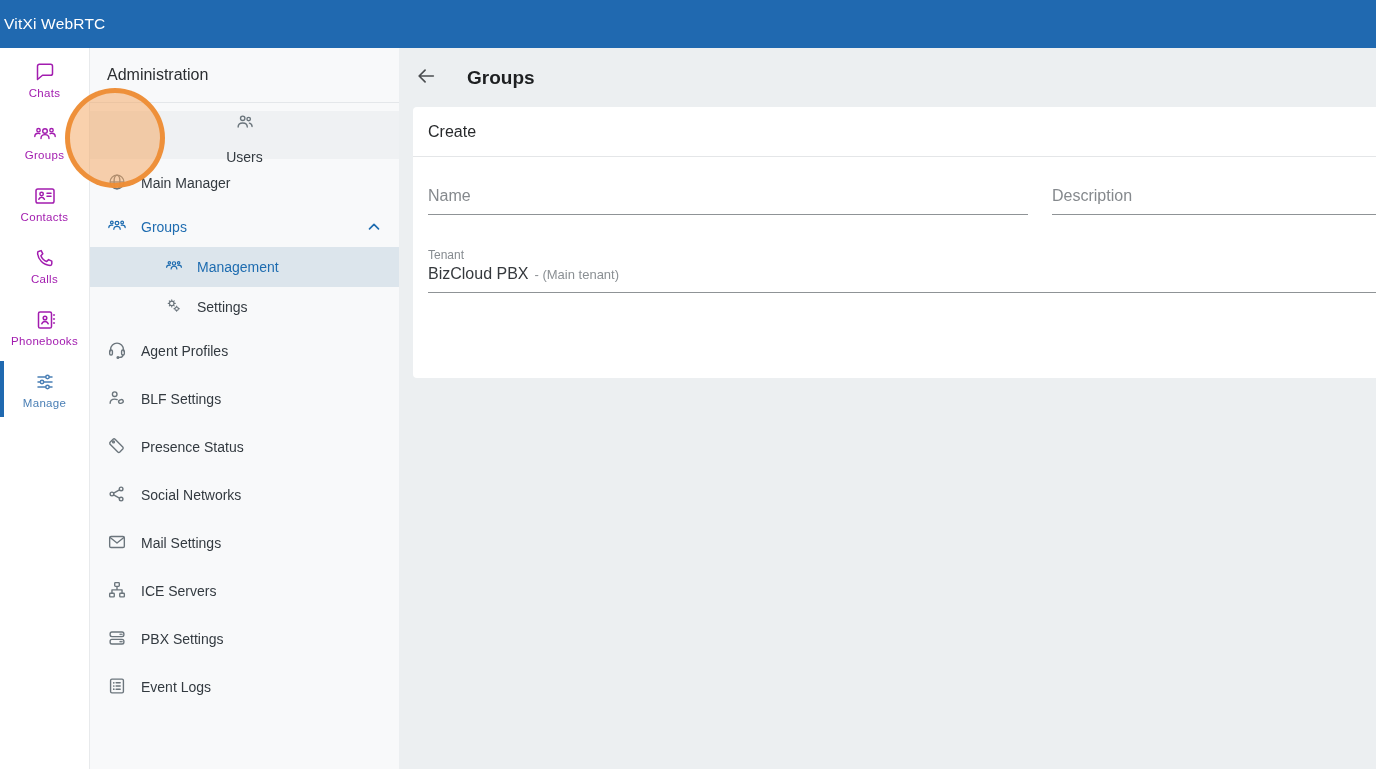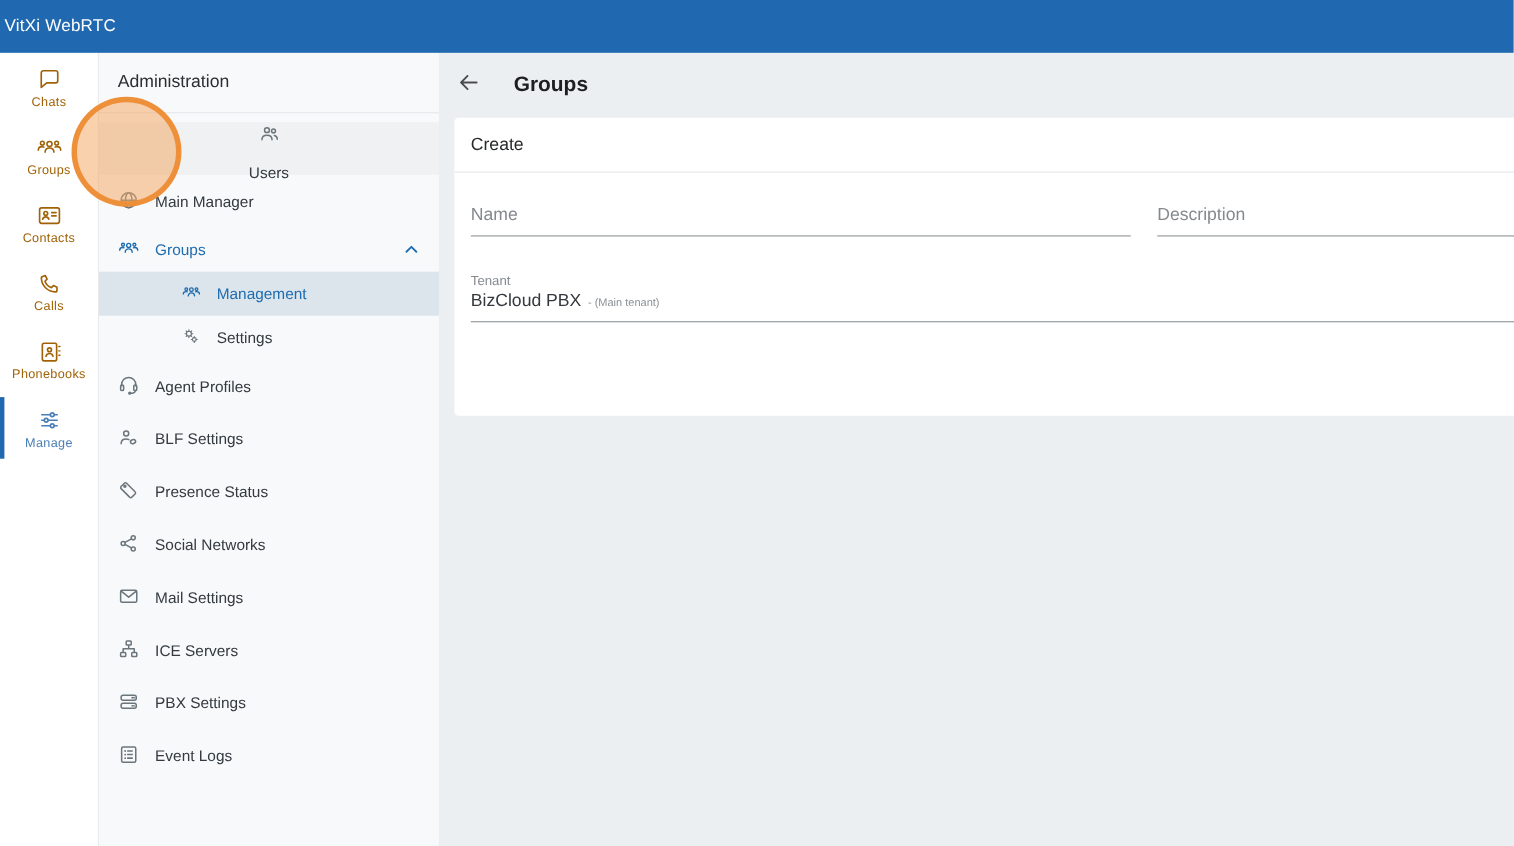--- a/index.html
+++ b/index.html
@@ -8,21 +8,21 @@
 
   
   .topbar { position:absolute; left:0; top:0; right:0; height:48px;
     background:#2069b0; display:flex; align-items:center; padding-left:4px; z-index:10; }
   .topbar .app-title { color:#ffffff; font-size:15.5px; font-weight:500; letter-spacing:.2px; }
 
   
   .iconbar { position:absolute; left:0; top:48px; bottom:0; width:90px;
     background:#ffffff; border-right:1px solid #e8eaec; z-index:5; }
   .nav-item { position:relative; height:62px; display:flex; flex-direction:column;
-    align-items:center; justify-content:center; gap:3px; color:#a16207; cursor:pointer; }
+    align-items:center; justify-content:center; gap:3px; color:#a21caf; cursor:pointer; }
   .nav-item .nav-label { font-size:11.5px; font-weight:500; letter-spacing:.3px; }
   .nav-item svg { display:block; }
   .nav-item.active { color:#4a7fb5; }
   .nav-item.active::before { content:""; position:absolute; left:0; top:3px; bottom:3px;
     width:4px; background:#2069b0; }
 
   
   .adminbar { position:absolute; left:90px; top:48px; bottom:0; width:309px;
     background:#f8f9fa; z-index:4;text-align:right; }
   .admin-header { height:55px; display:flex; align-items:center; padding-left:17px;
@@ -55,21 +55,21 @@
   .field { }
   .field-name { width:600px; }
   .field-desc { flex:1; }
   .field .field-label { font-size:16px; color:#85898d; }
   .field .field-line { margin-top:9px; border-bottom:1px solid #8f9396; }
 
   .tenant { padding-left:15px; margin-top:33px; }
   .tenant-label { font-size:12px; color:#868b90; }
   .tenant-value-row { margin-top:3px; display:flex; align-items:baseline; gap:6px; }
   .tenant-value { font-size:16px; color:#35393d; }
-  .tenant-suffix { font-size:10px; color:#8b9094; }
+  .tenant-suffix { font-size:13px; color:#8b9094; }
   .tenant-line { margin-top:9px; border-bottom:1px solid #8f9396; }
 
   
   .click-circle { position:absolute; left:65px; top:88px; width:100px; height:100px;
     border-radius:50%; border:5px solid rgba(238,141,53,.95);
     background:rgba(243,166,98,.52); z-index:50; pointer-events:none; }
 </style>
 </head>
 <body>
 

